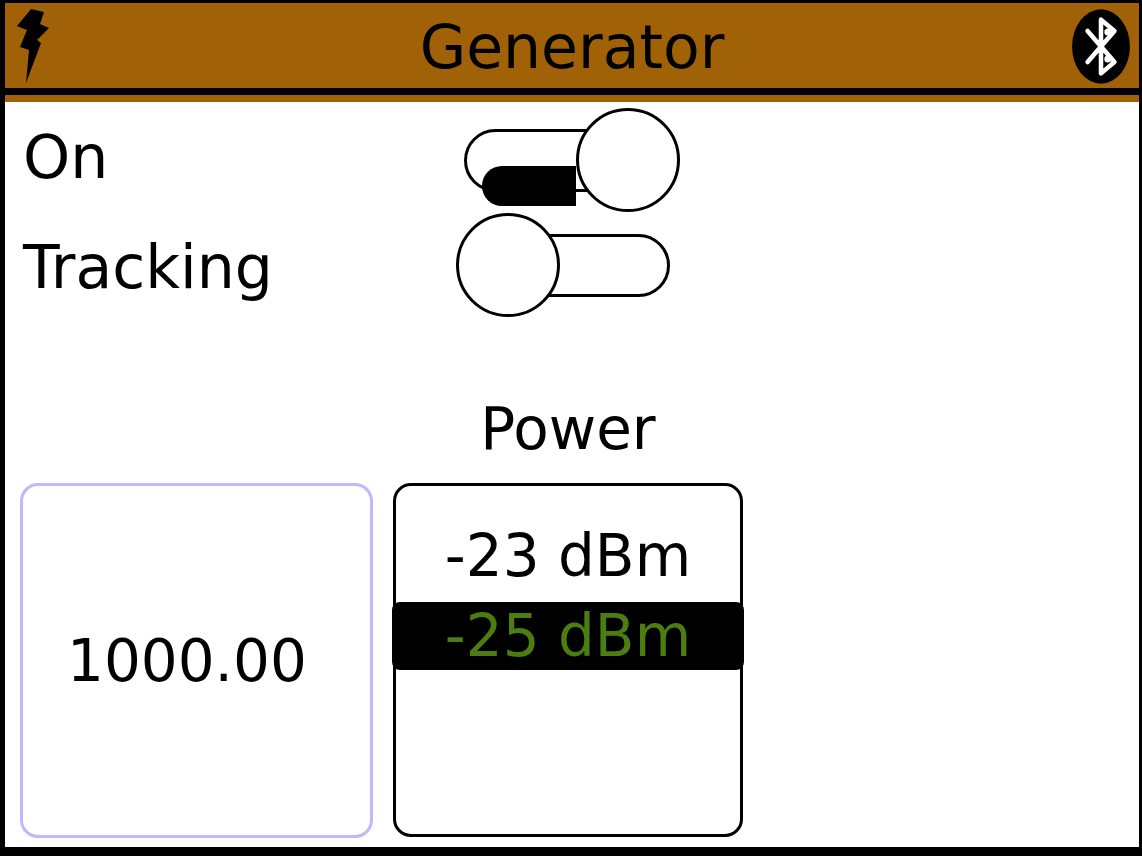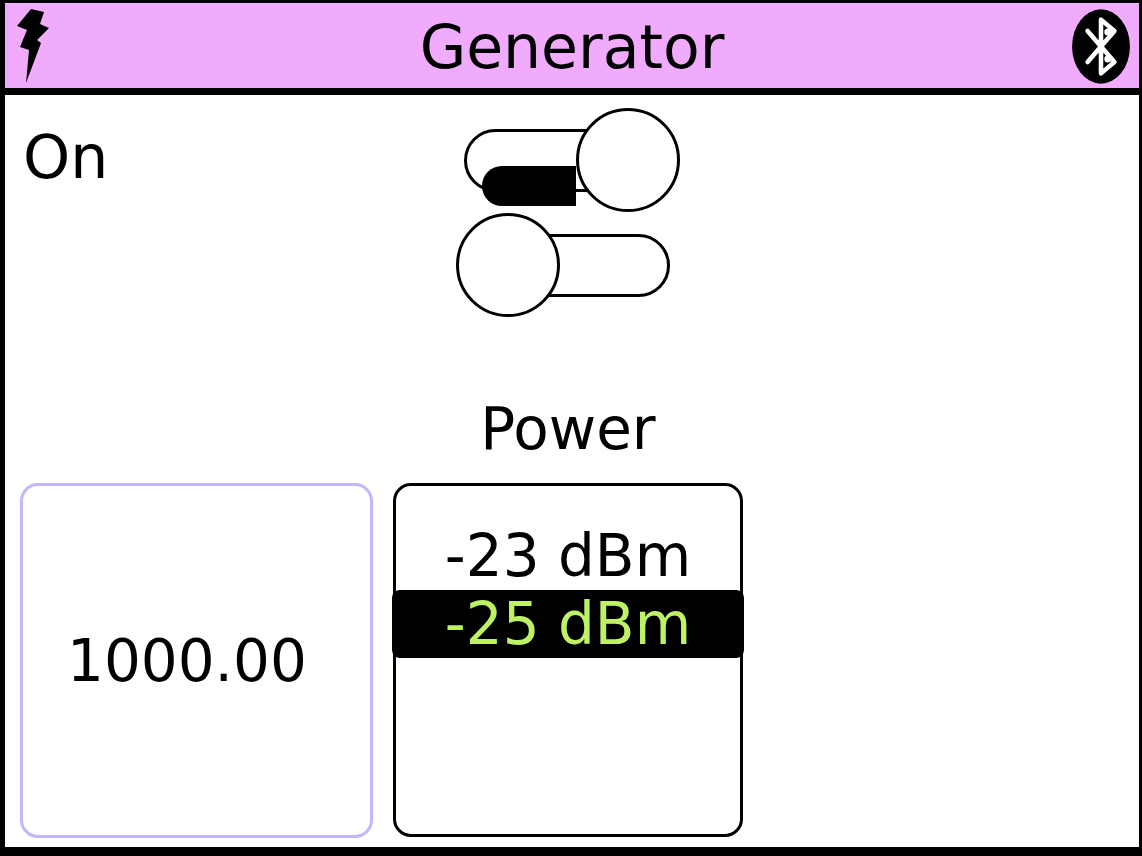--- a/index.html
+++ b/index.html
@@ -11,21 +11,21 @@
     color:#000000;
     font-family:"DejaVu Sans", "Liberation Sans", sans-serif;
     border-left:5px solid #000;
     border-top:3px solid #000;
     border-right:3px solid #000;
     border-bottom:9px solid #000;
     overflow:hidden;
   }
 
   
-  .header { position:absolute; left:0; top:0; right:0; height:85px; background:#f0abfc;padding-left:32px; }
+  .header { position:absolute; left:0; top:0; right:0; height:99px; background:#a16207;padding-left:32px; }
   .header-rule { position:absolute; left:0; top:85px; right:0; height:7px; background:#000; }
   .title {
     position:absolute; left:50%; top:6px; transform:translateX(-50%);
     font-size:60px; line-height:76px; white-space:nowrap;
   }
   .bolt-icon { position:absolute; left:6px; top:4px; width:42px; height:78px; }
   .bt-icon { position:absolute; right:7px; top:5px; width:62px; height:77px; }
 
   
   .toggle-label { position:absolute; left:18px; font-size:60px; line-height:72px; white-space:nowrap; }
@@ -69,21 +69,21 @@
   .power-box {
     position:absolute; left:388px; top:480px; width:350px; height:354px;
     border:3px solid #000; border-radius:18px; background:#fff;
     display:flex; flex-direction:column;
   }
   .power-row {
     flex:1 1 0; display:flex; align-items:center; justify-content:center;
     font-size:58px; white-space:nowrap;margin-top:36px;
   }
   .power-row.selected {
-    background:#000; color:#bef264; margin:0 -4px; border-radius:8px;
+    background:#000; color:#4d7c0f; margin:12px -4px; border-radius:8px;
   }
 </style>
 </head>
 <body>
 
 <div class="screen">
 
   <div class="header">
     <svg class="bolt-icon" viewBox="0 0 42 78">
       <path d="M20 2 L33 5 L29 17 L38 21 L26 33 L30 36 L15 76 L18 43 L9 40 L16 23 L6 19 Z" fill="#000"></path>
@@ -99,20 +99,21 @@
   <div class="header-rule"></div>
 
   <div class="toggle-label label-on">On</div>
   <div class="toggle toggle-on-pos toggle--on">
     <div class="track">
       <div class="fill"></div>
     </div>
     <div class="knob"></div>
   </div>
 
+  <div class="toggle-label label-tracking">Tracking</div>
   <div class="toggle toggle-tracking-pos toggle--off">
     <div class="track">
       
     </div>
     <div class="knob"></div>
   </div>
 
   <div class="section-label power-label-pos">Power</div>
 
   <div class="freq-box">

